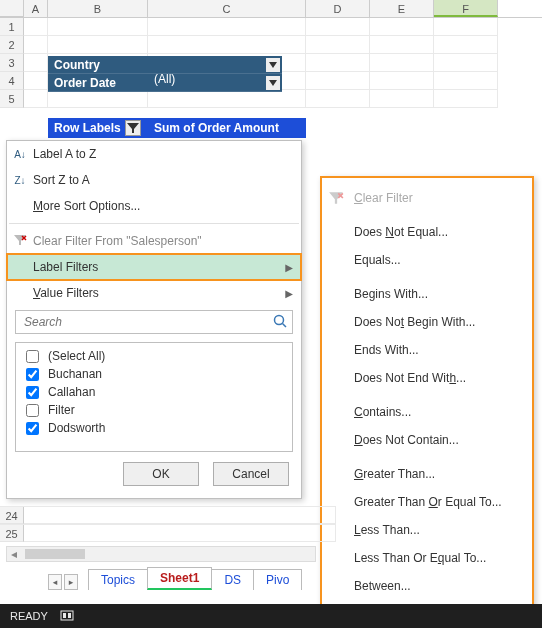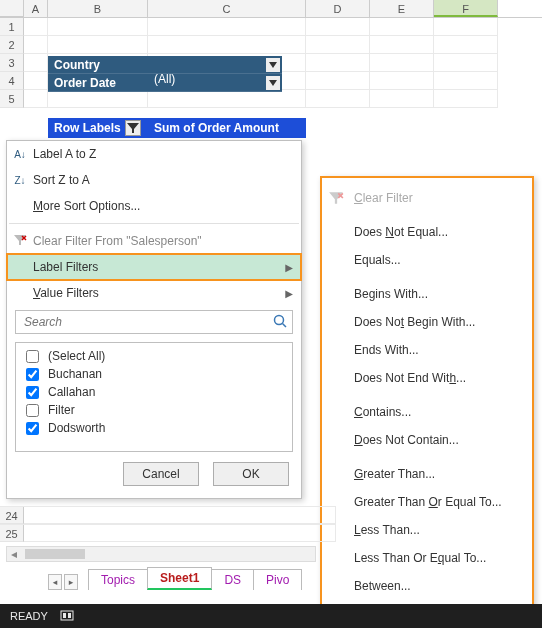--- a/index.html
+++ b/index.html
@@ -143,21 +143,21 @@
 
   
   .tabs {
     position:absolute; left:48px; top:566px; display:flex; align-items:flex-end; height:24px;
   }
   .tabs .navbtns { display:flex; gap:2px; margin-right:10px; }
   .tabs .nav { width:14px; height:16px; border:1px solid #bbb; background:#f7f7f7;
     display:flex; align-items:center; justify-content:center; font-size:9px; color:#666;}
   .tab {
     padding: 3px 12px; border:1px solid #bbb; border-bottom:none;
-    background:#fff; margin-right:-1px; font-size:12px; color:#a21caf;
+    background:#fff; margin-right:-1px; font-size:12px; color:#1d4ed8;
   }
   .tab.active {
     background:#fff; color:#b91c1c; font-weight:600;
     border-bottom:2px solid #22c55e; position:relative; z-index:1;
   }
 
   
   .status {
     position:absolute; left:0; bottom:0; height:24px; width:100%;
     background:#1f1f1f; color:#e8e8e8; display:flex; align-items:center;
@@ -323,22 +323,22 @@
     <label>
       <input type="checkbox" style="">
       <span>Filter</span>
     </label>
     <label>
       <input type="checkbox" checked="" style="">
       <span>Dodsworth</span>
     </label>
   </div>
   <div class="btnrow">
+    <div class="btn">OK</div>
     <div class="btn">Cancel</div>
-    <div class="btn">OK</div>
   </div>
 </div>
 
 <div class="submenu">
   <div class="sitem disabled">
     <span class="sicon">
       <svg width="16" height="16" viewBox="0 0 14 14">
           <polygon points="1,2 13,2 8,8 8,12 6,12 6,8" fill="#ccc"></polygon>
           <line x1="9" y1="3" x2="13" y2="7" stroke="#e99" stroke-width="1.5"></line>
           <line x1="13" y1="3" x2="9" y2="7" stroke="#e99" stroke-width="1.5"></line>

